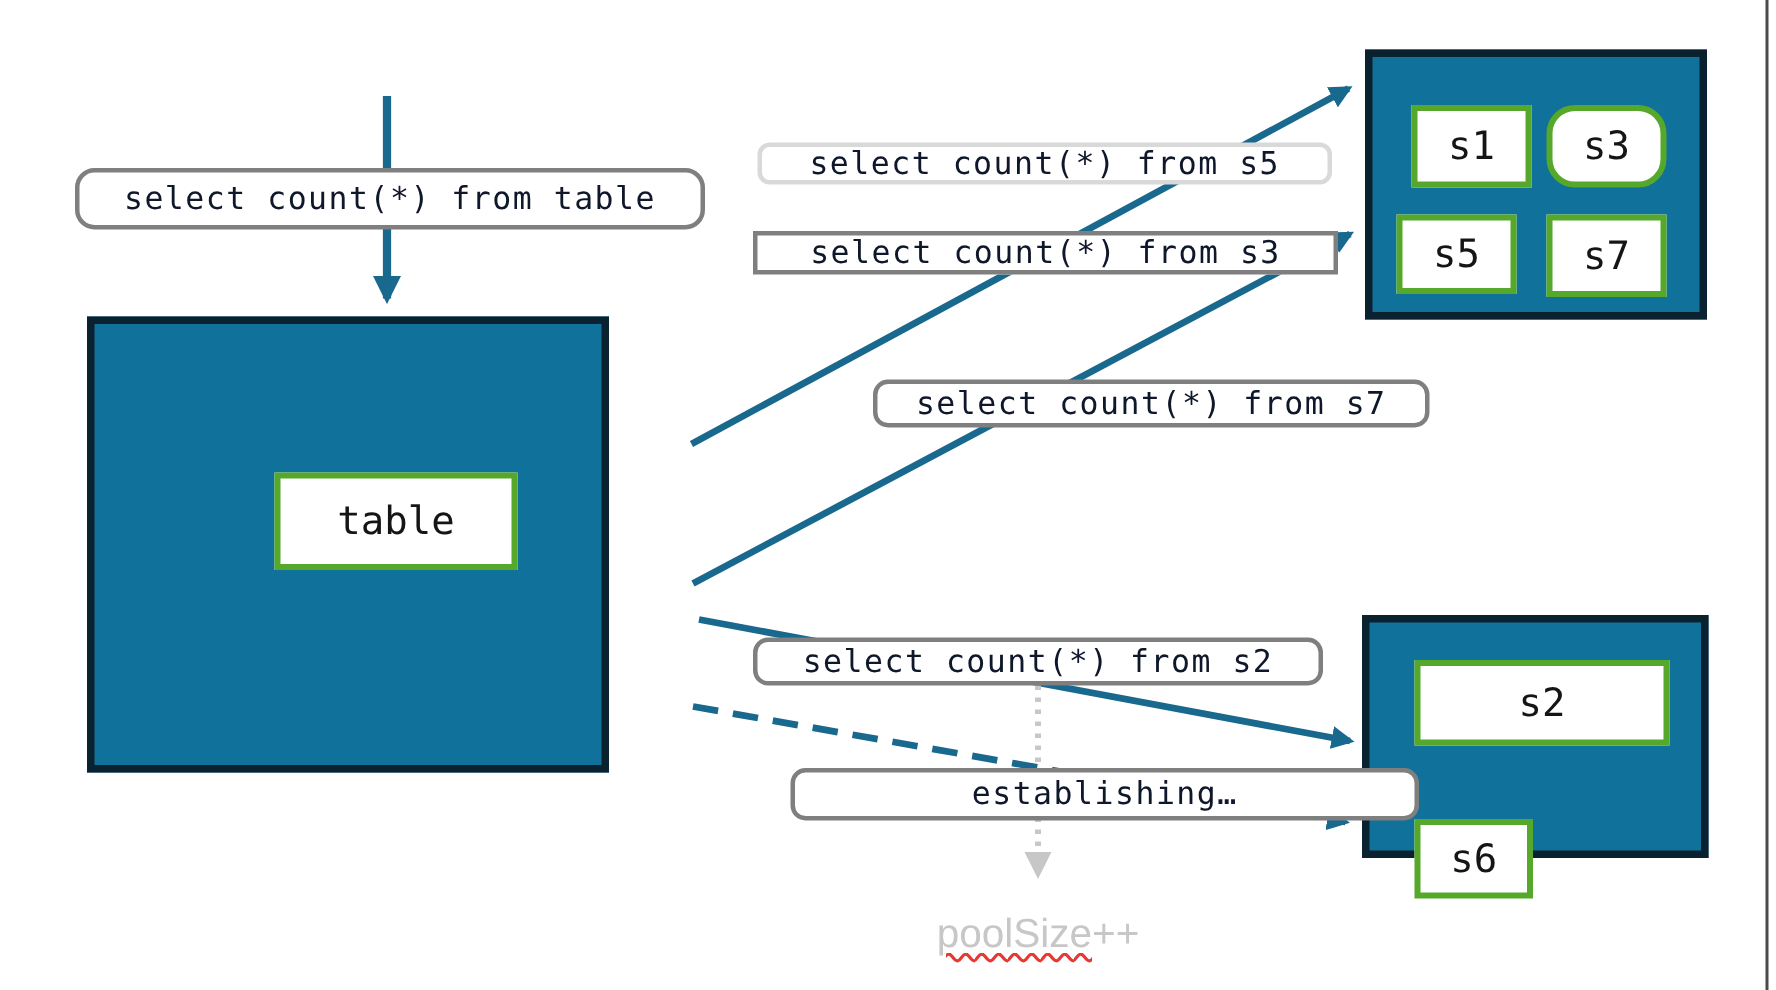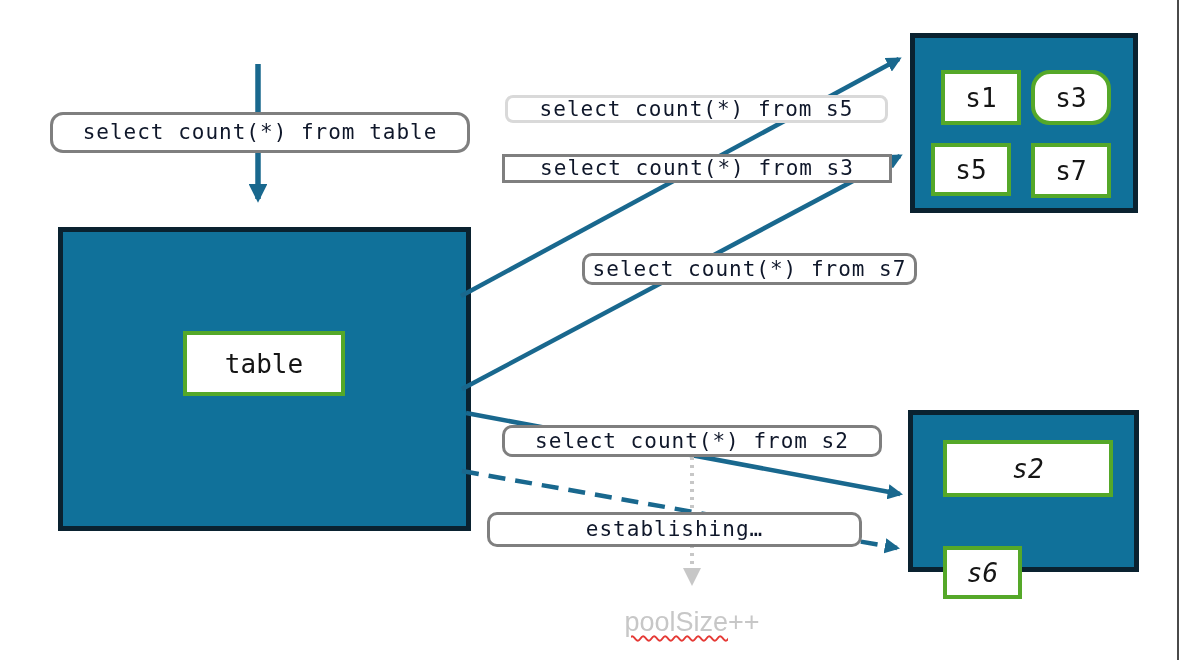--- a/index.html
+++ b/index.html
@@ -56,34 +56,34 @@
   .edge-line {
     position: absolute; z-index: 4; left: 1177px; top: 0; width: 2px; height: 660px;
     background: var(--edge-line);
   }
 </style>
 </head>
 <body>
 
 <div class="stage">
 
-  <div class="pool" style="left:58px; top:211px; width:413px; height:304px;margin-top:16px;">
+  <div class="pool" style="left:58px; top:211px; width:348px; height:304px;">
     <div class="slot" style="left:120px; top:99px; width:162px; height:65px;">
       <span>table</span>
     </div>
   </div>
 
   <div class="pool" style="left:910px; top:33px; width:228px; height:180px;">
     <div class="slot" style="left:26px; top:32px; width:80px; height:55px;">s1</div>
     <div class="slot" style="left:116px; top:32px; width:80px; height:55px;border-radius:19px;">s3</div>
     <div class="slot" style="left:16px; top:105px; width:80px; height:53px;">s5</div>
     <div class="slot" style="left:116px; top:105px; width:80px; height:55px;">s7</div>
   </div>
 
-  <div class="pool" style="left:908px; top:410px; width:231px; height:162px;font-style:italic;">
+  <div class="pool" style="left:908px; top:410px; width:231px; height:162px;">
     <div class="slot" style="left:30px; top:25px; width:170px; height:57px;">s2</div>
     <div class="slot" style="left:30px; top:100px; width:79px; height:53px;margin-top:31px;">s6</div>
   </div>
 
   <svg class="arrows" width="1184" height="660" viewBox="0 0 1184 660">
     <defs>
       <marker id="tri" viewBox="0 0 10 10" refX="8" refY="5" markerWidth="3.4" markerHeight="3.4" orient="auto">
         <path d="M0 0 L10 5 L0 10 z" class="arrowhead"></path>
       </marker>
     </defs>
@@ -92,23 +92,23 @@
     <line class="arrow" x1="462" y1="389" x2="900" y2="156" marker-end="url(#tri)"></line>
     <line class="arrow" x1="466" y1="413" x2="900" y2="494" marker-end="url(#tri)"></line>
     <line class="arrow-dashed" x1="462" y1="471" x2="897" y2="548" marker-end="url(#tri)"></line>
     <line class="arrow-dotted" x1="692" y1="457" x2="692" y2="566"></line>
     <polygon class="arrowhead-gray" points="683,568 701,568 692,586"></polygon>
   </svg>
 
   <div class="qlabel big" style="left:50px; top:112px; width:420px; height:41px;">select count(*) from table</div>
   <div class="qlabel light" style="left:505px; top:95px; width:383px; height:28px;">select count(*) from s5</div>
   <div class="qlabel" style="left:502px; top:126px; width:390px; height:29px; border-radius:0;margin-top:28px;">select count(*) from s3</div>
-  <div class="qlabel" style="left:582px; top:253px; width:335px; height:32px;">select count(*) from s7</div>
+  <div class="qlabel" style="left:582px; top:253px; width:371px; height:32px;">select count(*) from s7</div>
   <div class="qlabel" style="left:502px; top:425px; width:380px; height:32px;">select count(*) from s2</div>
-  <div class="qlabel" style="left:487px; top:512px; width:375px; height:35px;">establishing…</div>
+  <div class="qlabel" style="left:527px; top:512px; width:419px; height:35px;">establishing…</div>
 
   <div class="poolsize">
     <span class="squiggle">poolSize</span><span>++</span>
   </div>
 
   <div class="edge-line"></div>
 
 </div>
 
 </body></html>

